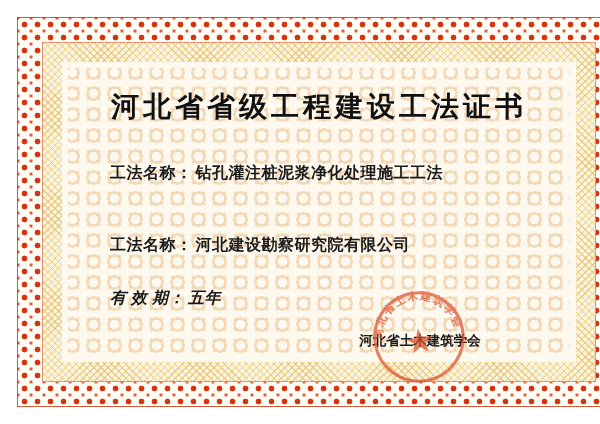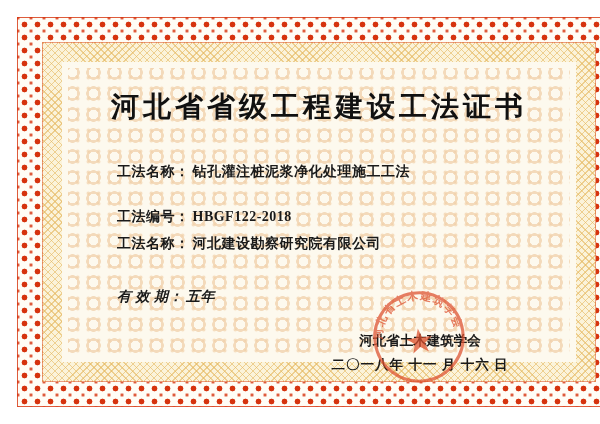--- a/index.html
+++ b/index.html
@@ -62,22 +62,22 @@
     right: 0;
     margin: 0;
     text-align: center;
     font-size: 28px;
     font-weight: bold;
     letter-spacing: 4px;
     color: #111;
   }
   .field {
     position: absolute;
-    left: 117px;
-    font-size: 14px;
+    left: 110px;
+    font-size: 16px;
     font-weight: bold;
     line-height: 1.15;
     letter-spacing: 0.5px;
     white-space: nowrap;
   }
   .field .flabel { margin-right: 3px; }
   .f0 { top: 164px; }
   .f1 { top: 209px; }
   .f2 { top: 236px; }
   .f3 { top: 263px; }
@@ -123,32 +123,28 @@
   <div class="lace-frame"></div>
   <div class="gold-band"></div>
   <div class="main-bg"></div>
 
   <div class="content">
     <h1 class="title">河北省省级工程建设工法证书</h1>
 
     <div class="field f0">
       <span class="flabel">工法名称：</span><span class="fvalue">钻孔灌注桩泥浆净化处理施工工法</span>
     </div>
-    <div class="field f1">
-      <span class="flabel">工法编号：</span><span class="fvalue">HBGF122-2018</span>
-    </div>
     <div class="field f2">
       <span class="flabel">工法名称：</span><span class="fvalue">河北建设勘察研究院有限公司</span>
     </div>
     <div class="field f4">
       <span class="flabel">有 效 期：</span><span class="fvalue">五年</span>
     </div>
 
     <div class="issuer">河北省土木建筑学会</div>
-    <div class="date">二〇一八年 十一 月 十六 日</div>
 
     <div class="seal">
       <svg viewBox="0 0 100 100" aria-hidden="true">
         <circle cx="50" cy="50" r="46" fill="none" stroke="#dd4e2b" stroke-width="3.2"></circle>
         <path id="sealArc" d="M 13,60 A 38.5,38.5 0 1 1 87,60" fill="none"></path>
         <text font-size="11.5" font-weight="bold" fill="#dd4e2b" letter-spacing="1.5">
           <textPath href="#sealArc" startOffset="50%" text-anchor="middle">河北省土木建筑学会</textPath>
         </text>
         <polygon fill="#dd4e2b" points="50,41 53.2,50.6 63.3,50.7 55.2,56.7 58.2,66.3 50,60.5 41.8,66.3 44.8,56.7 36.7,50.7 46.8,50.6"></polygon>
       </svg>

